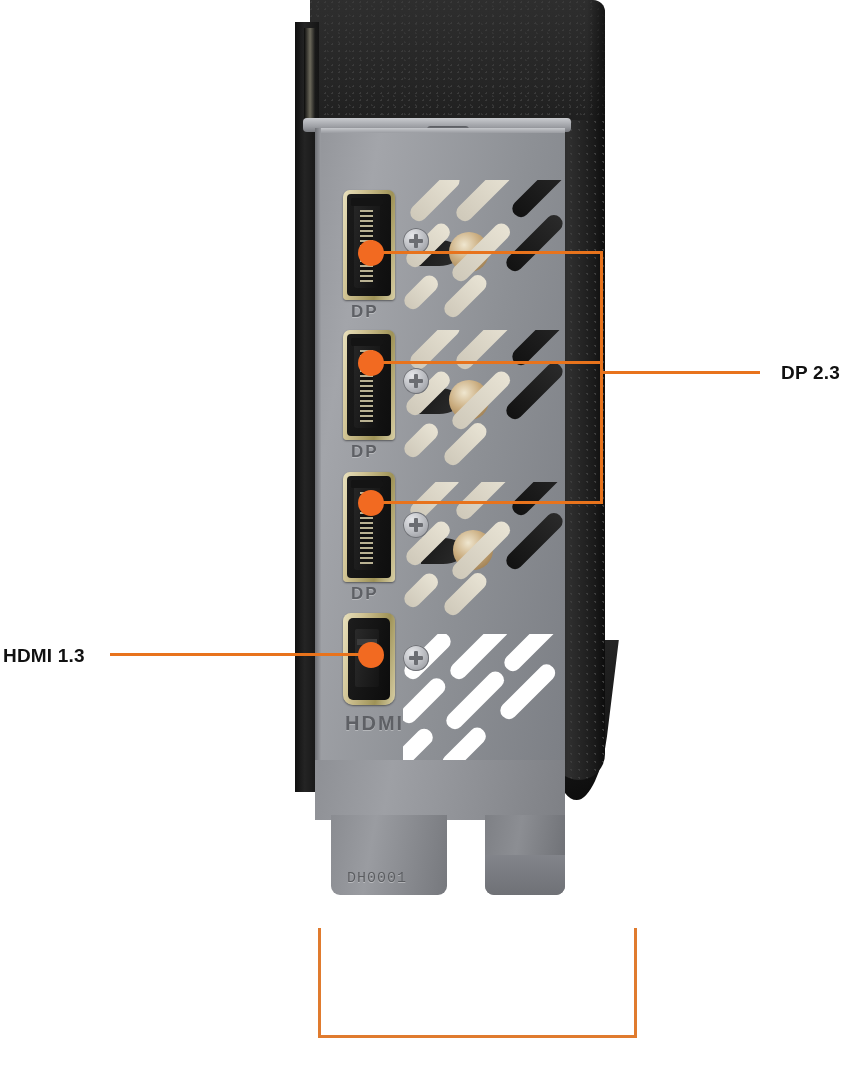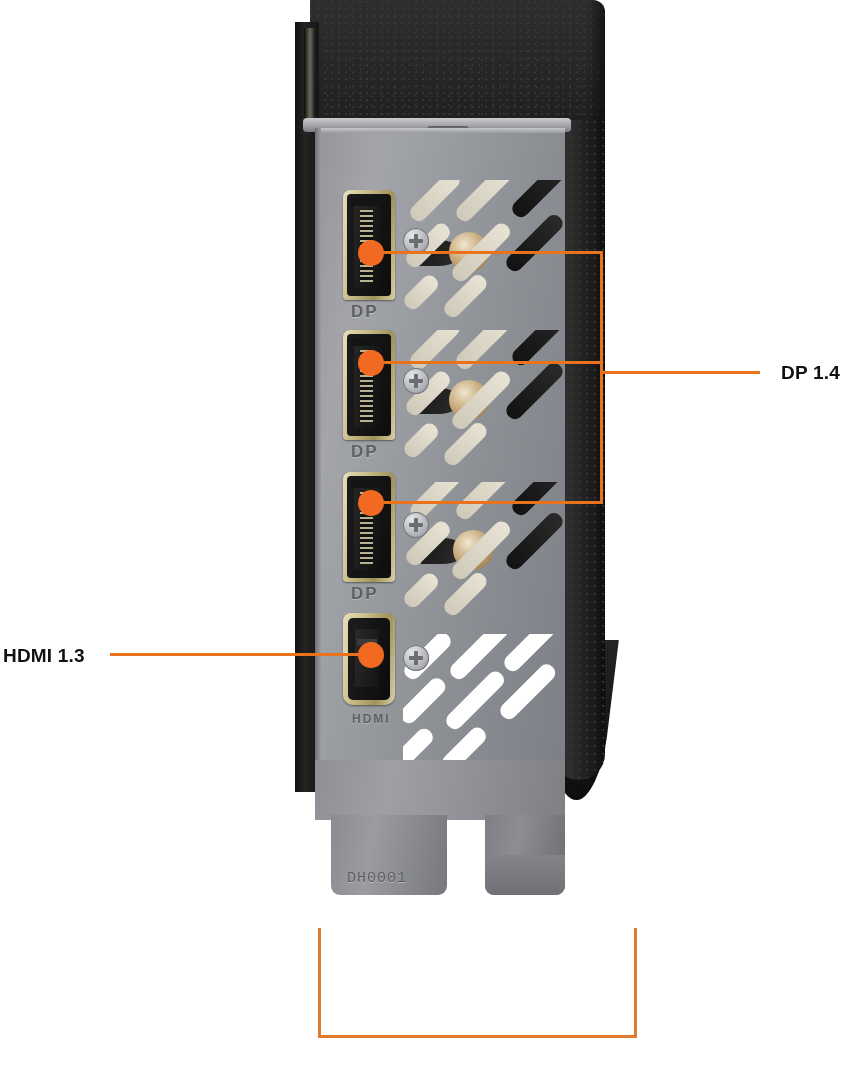--- a/index.html
+++ b/index.html
@@ -235,21 +235,21 @@
     </div>
     <div class="dp-text" style="left:56px;top:584px;">DP</div>
     <div class="screw" style="left:108px;top:512px;"></div>
 
     <div class="port" style="left:48px;top:613px;">
       <div class="hdmi-shell">
         <div class="hdmi-inner"></div>
         <div class="hdmi-bar"></div>
       </div>
     </div>
-    <div class="dp-text" style="left:57px;top:712px;font-size:12px;">HDMI</div>
+    <div class="dp-text" style="left:50px;top:712px;font-size:20px;">HDMI</div>
     <div class="screw" style="left:108px;top:645px;"></div>
 
     <div class="lower-plate"></div>
     <div class="foot" id="foot-left"></div>
     <div class="foot" id="foot-right"></div>
     <div class="foot-shade"></div>
     <div class="serial">DH0001</div>
   </div>
 
   <div class="oline" style="left:368px;top:251px;width:235px;height:3px;"></div>
@@ -258,21 +258,21 @@
   <div class="oline" style="left:600px;top:251px;width:3px;height:253px;"></div>
   <div class="oline" style="left:600px;top:371px;width:160px;height:3px;"></div>
 
   <div class="oline" style="left:110px;top:653px;width:262px;height:3px;"></div>
 
   <div class="dot" style="left:358px;top:240px;"></div>
   <div class="dot" style="left:358px;top:350px;"></div>
   <div class="dot" style="left:358px;top:490px;"></div>
   <div class="dot" style="left:358px;top:642px;"></div>
 
-  <div class="calloutLabel" id="lbl-dp">DP 1.4</div>
+  <div class="calloutLabel" id="lbl-dp">DP 2.3</div>
   <div class="calloutLabel" id="lbl-hdmi">HDMI 1.3</div>
 
   <div class="dimv" style="left:318px;top:928px;height:110px;"></div>
   <div class="dimv" style="left:634px;top:928px;height:110px;"></div>
   <div class="dimh" style="left:318px;top:1035px;width:319px;"></div>
   <div id="lbl-dim">1.97"</div>
 
 </div>
 
 </body></html>

